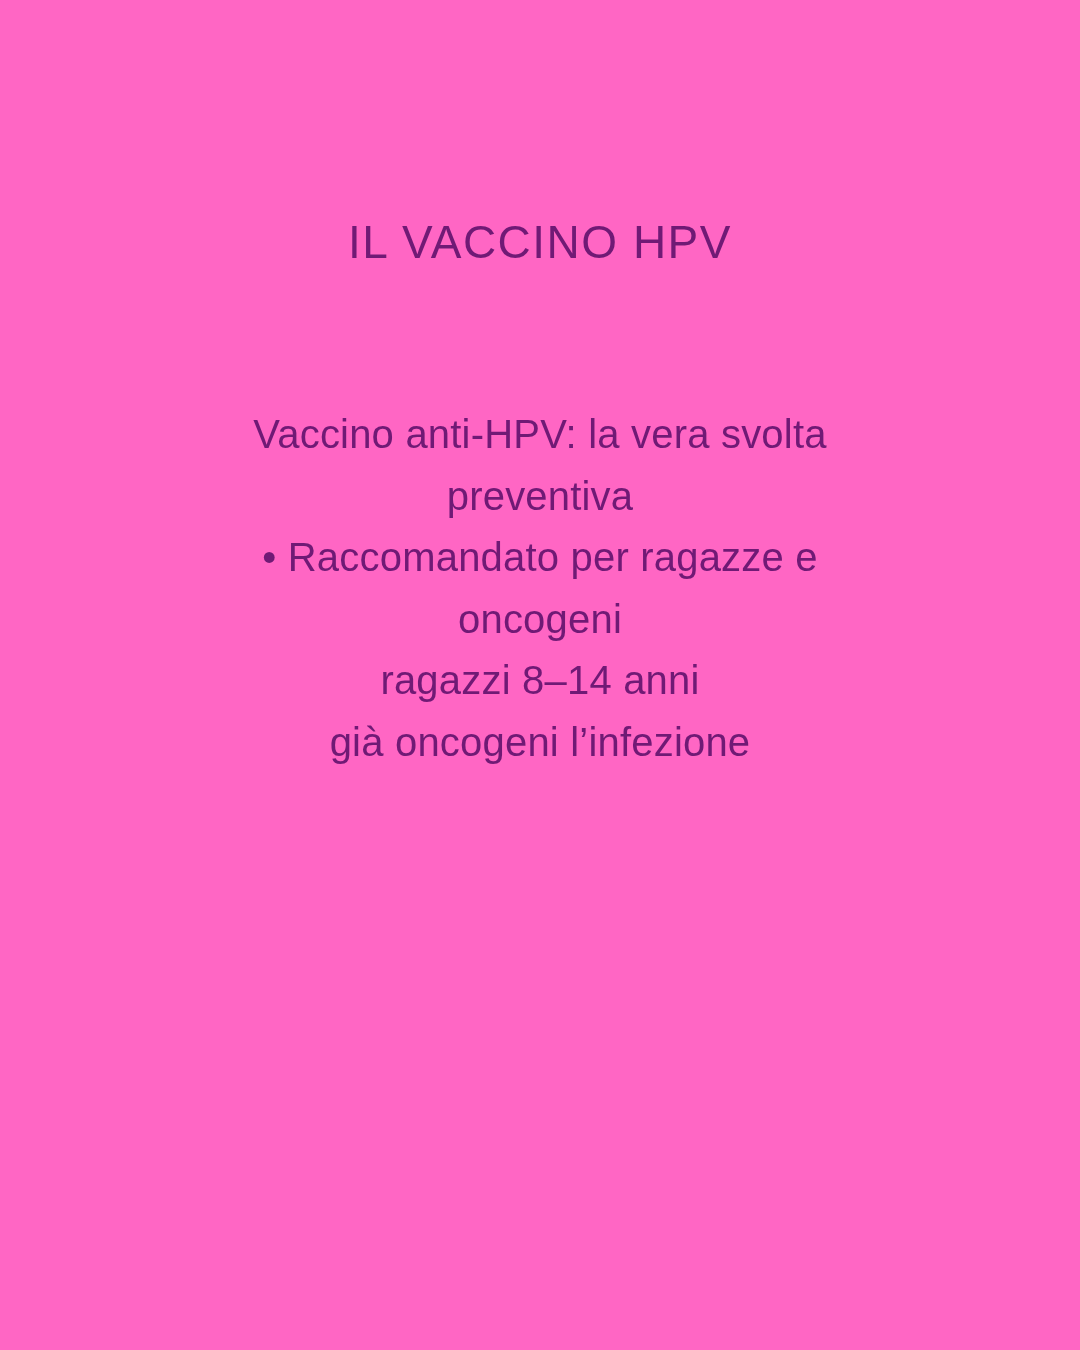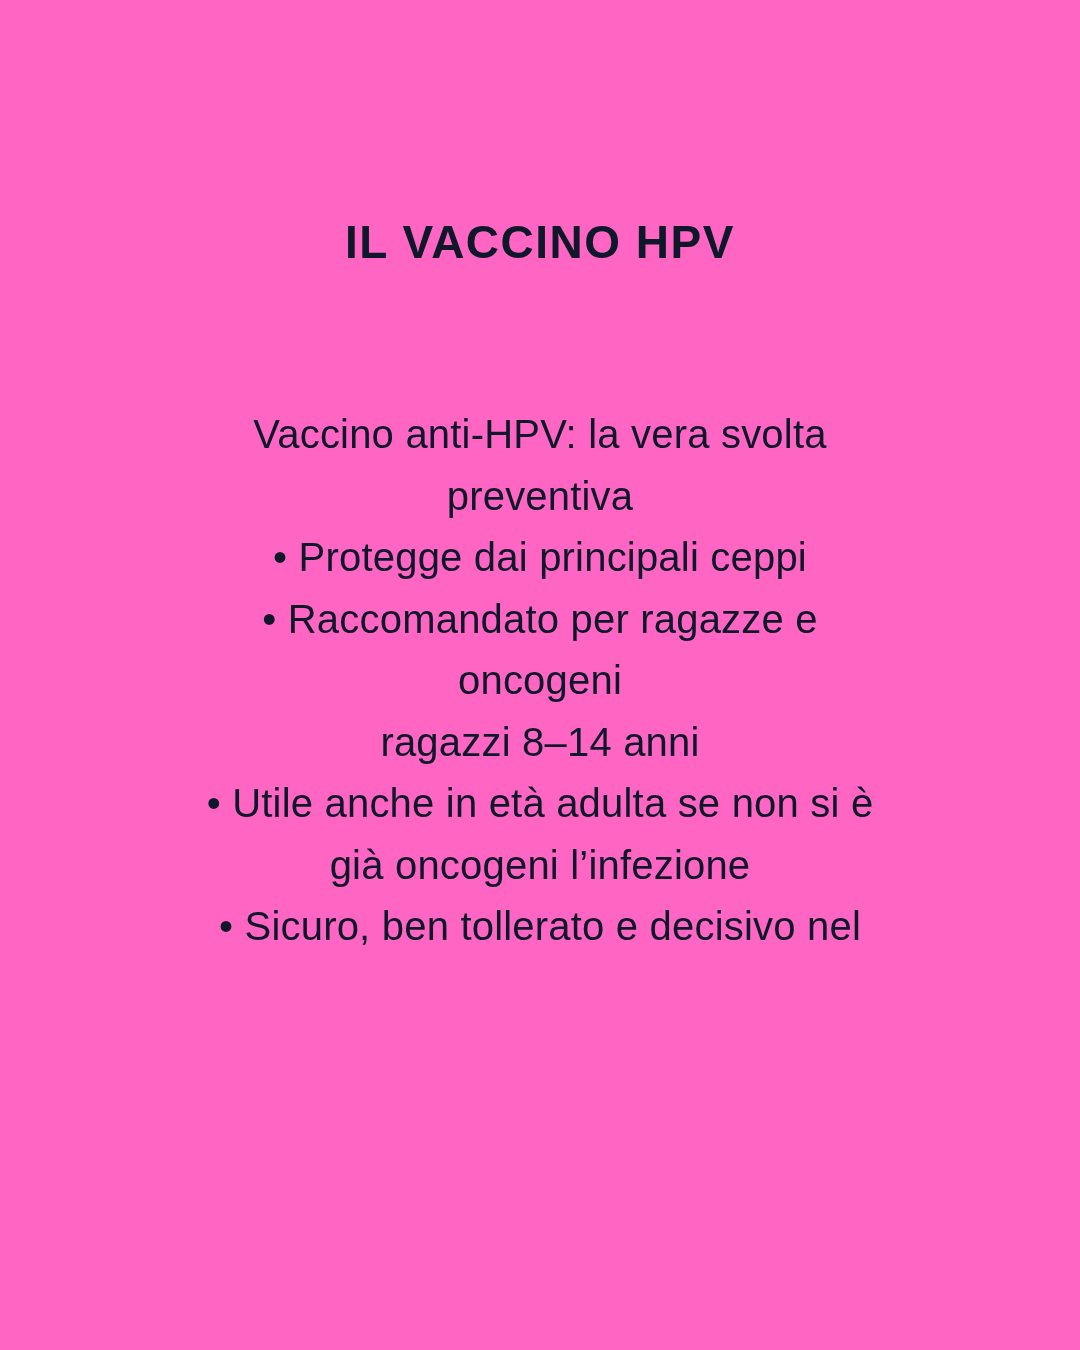--- a/index.html
+++ b/index.html
@@ -15,49 +15,46 @@
     font-family: "Liberation Sans", sans-serif;
   }
   .title {
     position: absolute;
     top: 215px;
     left: 0;
     width: 100%;
     margin: 0;
     text-align: center;
     font-size: 46px;
-    font-weight: 700;
+    font-weight: 400;
     letter-spacing: 1.5px;
-    color: #0f172a;
+    color: #701a75;
   }
   .body-text {
     position: absolute;
     top: 404px;
     left: 0;
     width: 100%;
     text-align: center;
     font-size: 40px;
     line-height: 61.5px;
     font-weight: 400;
-    color: #0f172a;
+    color: #701a75;
     letter-spacing: 0.2px;
   }
   .text-line {
     white-space: nowrap;
   }
 </style>
 </head>
 <body>
 
 <div class="canvas">
   <h1 class="title">IL VACCINO HPV</h1>
   <div class="body-text">
     <div class="text-line">Vaccino anti-HPV: la vera svolta</div>
     <div class="text-line">preventiva</div>
-    <div class="text-line">• Protegge dai principali ceppi</div>
     <div class="text-line">• Raccomandato per ragazze e</div>
     <div class="text-line">oncogeni</div>
     <div class="text-line">ragazzi 8–14 anni</div>
-    <div class="text-line">• Utile anche in età adulta se non si è</div>
     <div class="text-line">già oncogeni l’infezione</div>
-    <div class="text-line">• Sicuro, ben tollerato e decisivo nel</div>
   </div>
 </div>
 
 </body></html>

